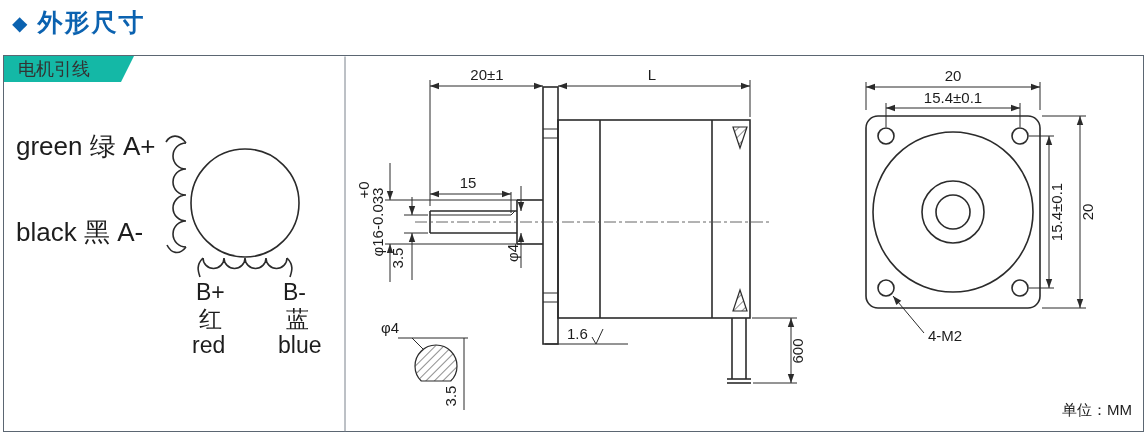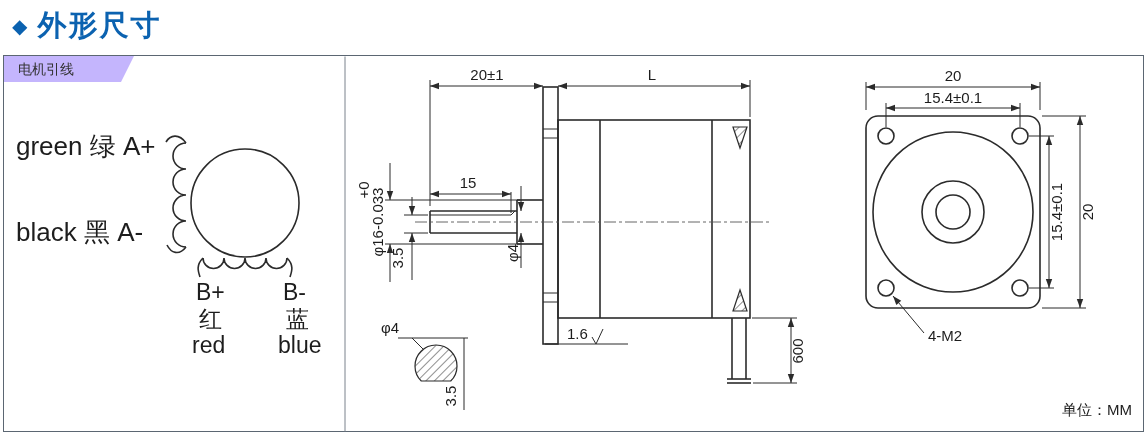--- a/index.html
+++ b/index.html
@@ -1,24 +1,24 @@
 <!DOCTYPE html>
 <html><head>
 <meta charset="utf-8">
 <style>
   * { margin:0; padding:0; box-sizing:border-box; }
   html,body { width:1147px; height:435px; background:#ffffff; overflow:hidden;
     font-family:"Liberation Sans","DejaVu Sans",sans-serif; }
   .header { position:absolute; left:12px; top:6px; display:flex; align-items:center; gap:10px; color:#0b62b0; }
   .header .diamond { font-size:20px; line-height:1; }
-  .header .title { font-size:29px; font-weight:bold; letter-spacing:2px; }
+  .header .title { font-size:25px; font-weight:bold; letter-spacing:2px; }
   .panel { position:absolute; left:3px; top:55px; width:1141px; height:377px;
     border:1.5px solid #5b6672; background:#ffffff; }
-  .tab { position:absolute; left:0; top:0; width:130px; height:26px; background:#c4b5fd;
-    color:#333; font-size:14px; line-height:26px; padding-left:14px;
+  .tab { position:absolute; left:0; top:0; width:130px; height:26px; background:#14b8a6;
+    color:#333; font-size:18px; line-height:26px; padding-left:14px;
     clip-path:polygon(0 0,100% 0,calc(100% - 13px) 100%,0 100%); }
   svg.draw { position:absolute; left:0; top:0; width:1147px; height:435px; }
   .outline { fill:none; stroke:#2b2b2b; stroke-width:1.6; }
   .thin    { fill:none; stroke:#2b2b2b; stroke-width:1; }
   .dim2    { fill:none; stroke:#2b2b2b; stroke-width:1; marker-start:url(#arr); marker-end:url(#arr); }
   .dim1    { fill:none; stroke:#2b2b2b; stroke-width:1; marker-end:url(#arr); }
   .cl      { fill:none; stroke:#555; stroke-width:0.9; stroke-dasharray:12 3 3 3; }
   .hatched { fill:url(#hatch); stroke:#2b2b2b; stroke-width:1.2; }
   .divider { stroke:#7a828c; stroke-width:1; }
   text { fill:#1d1d1d; }

